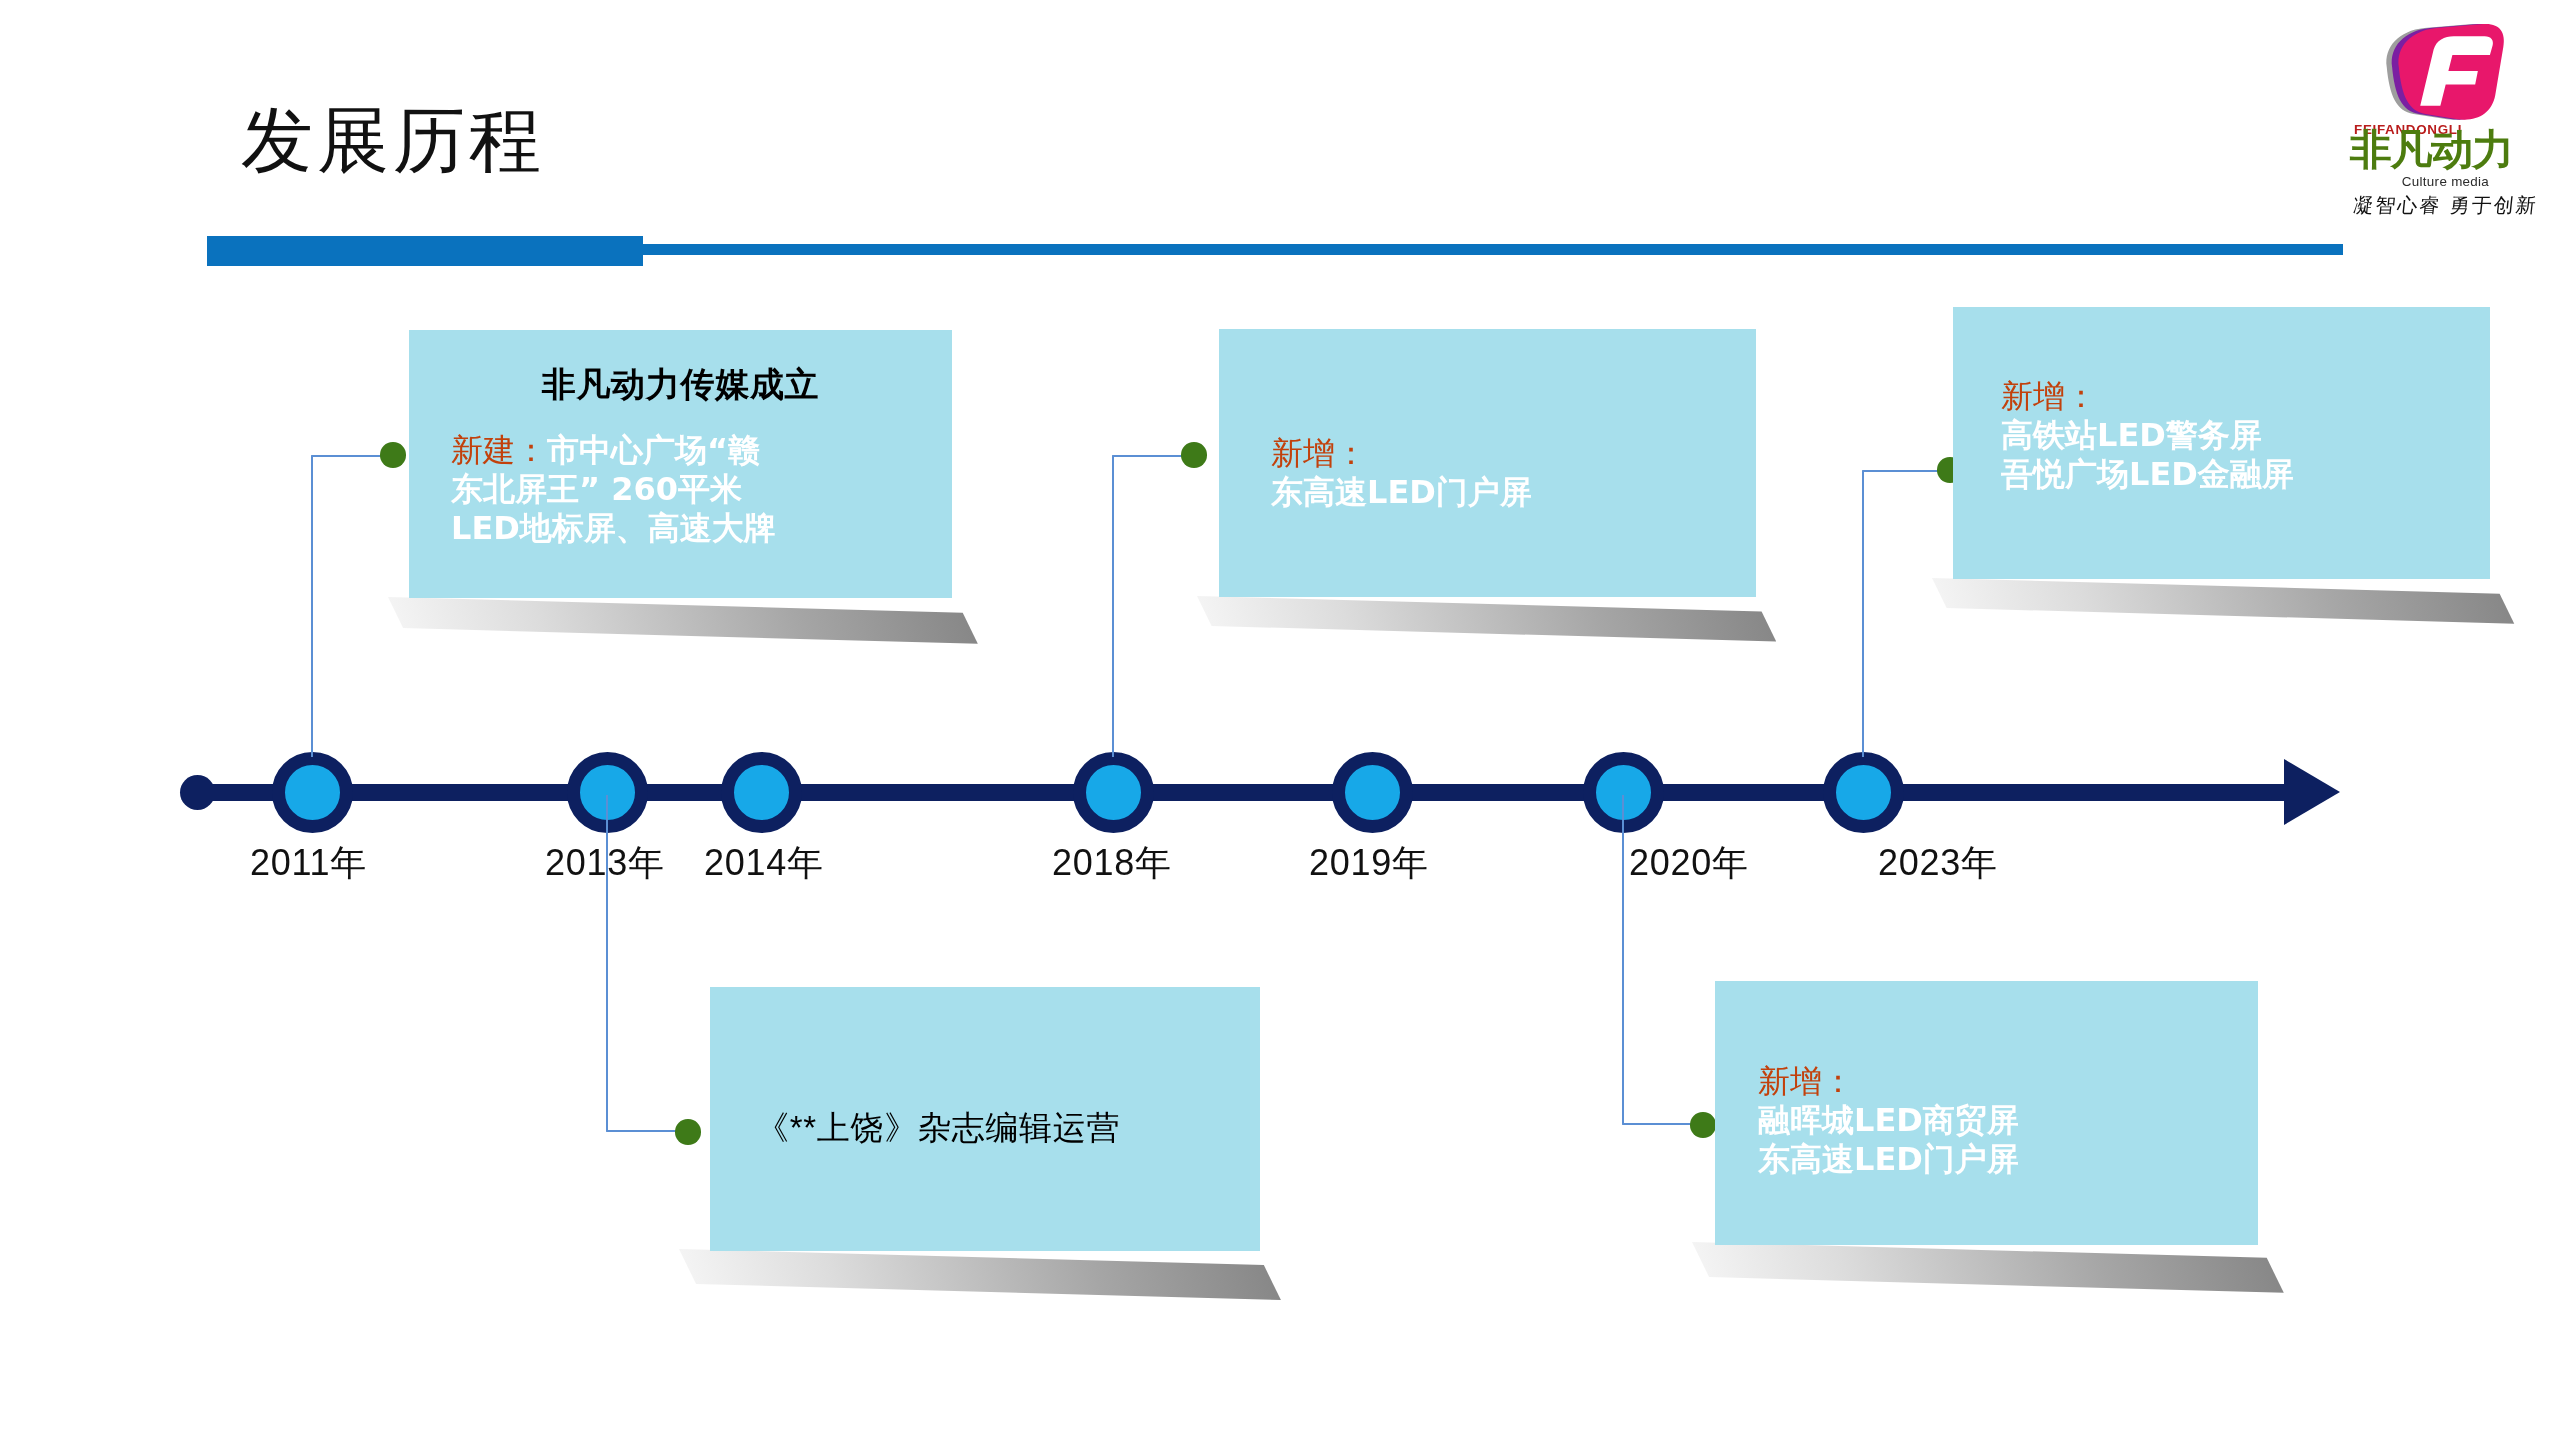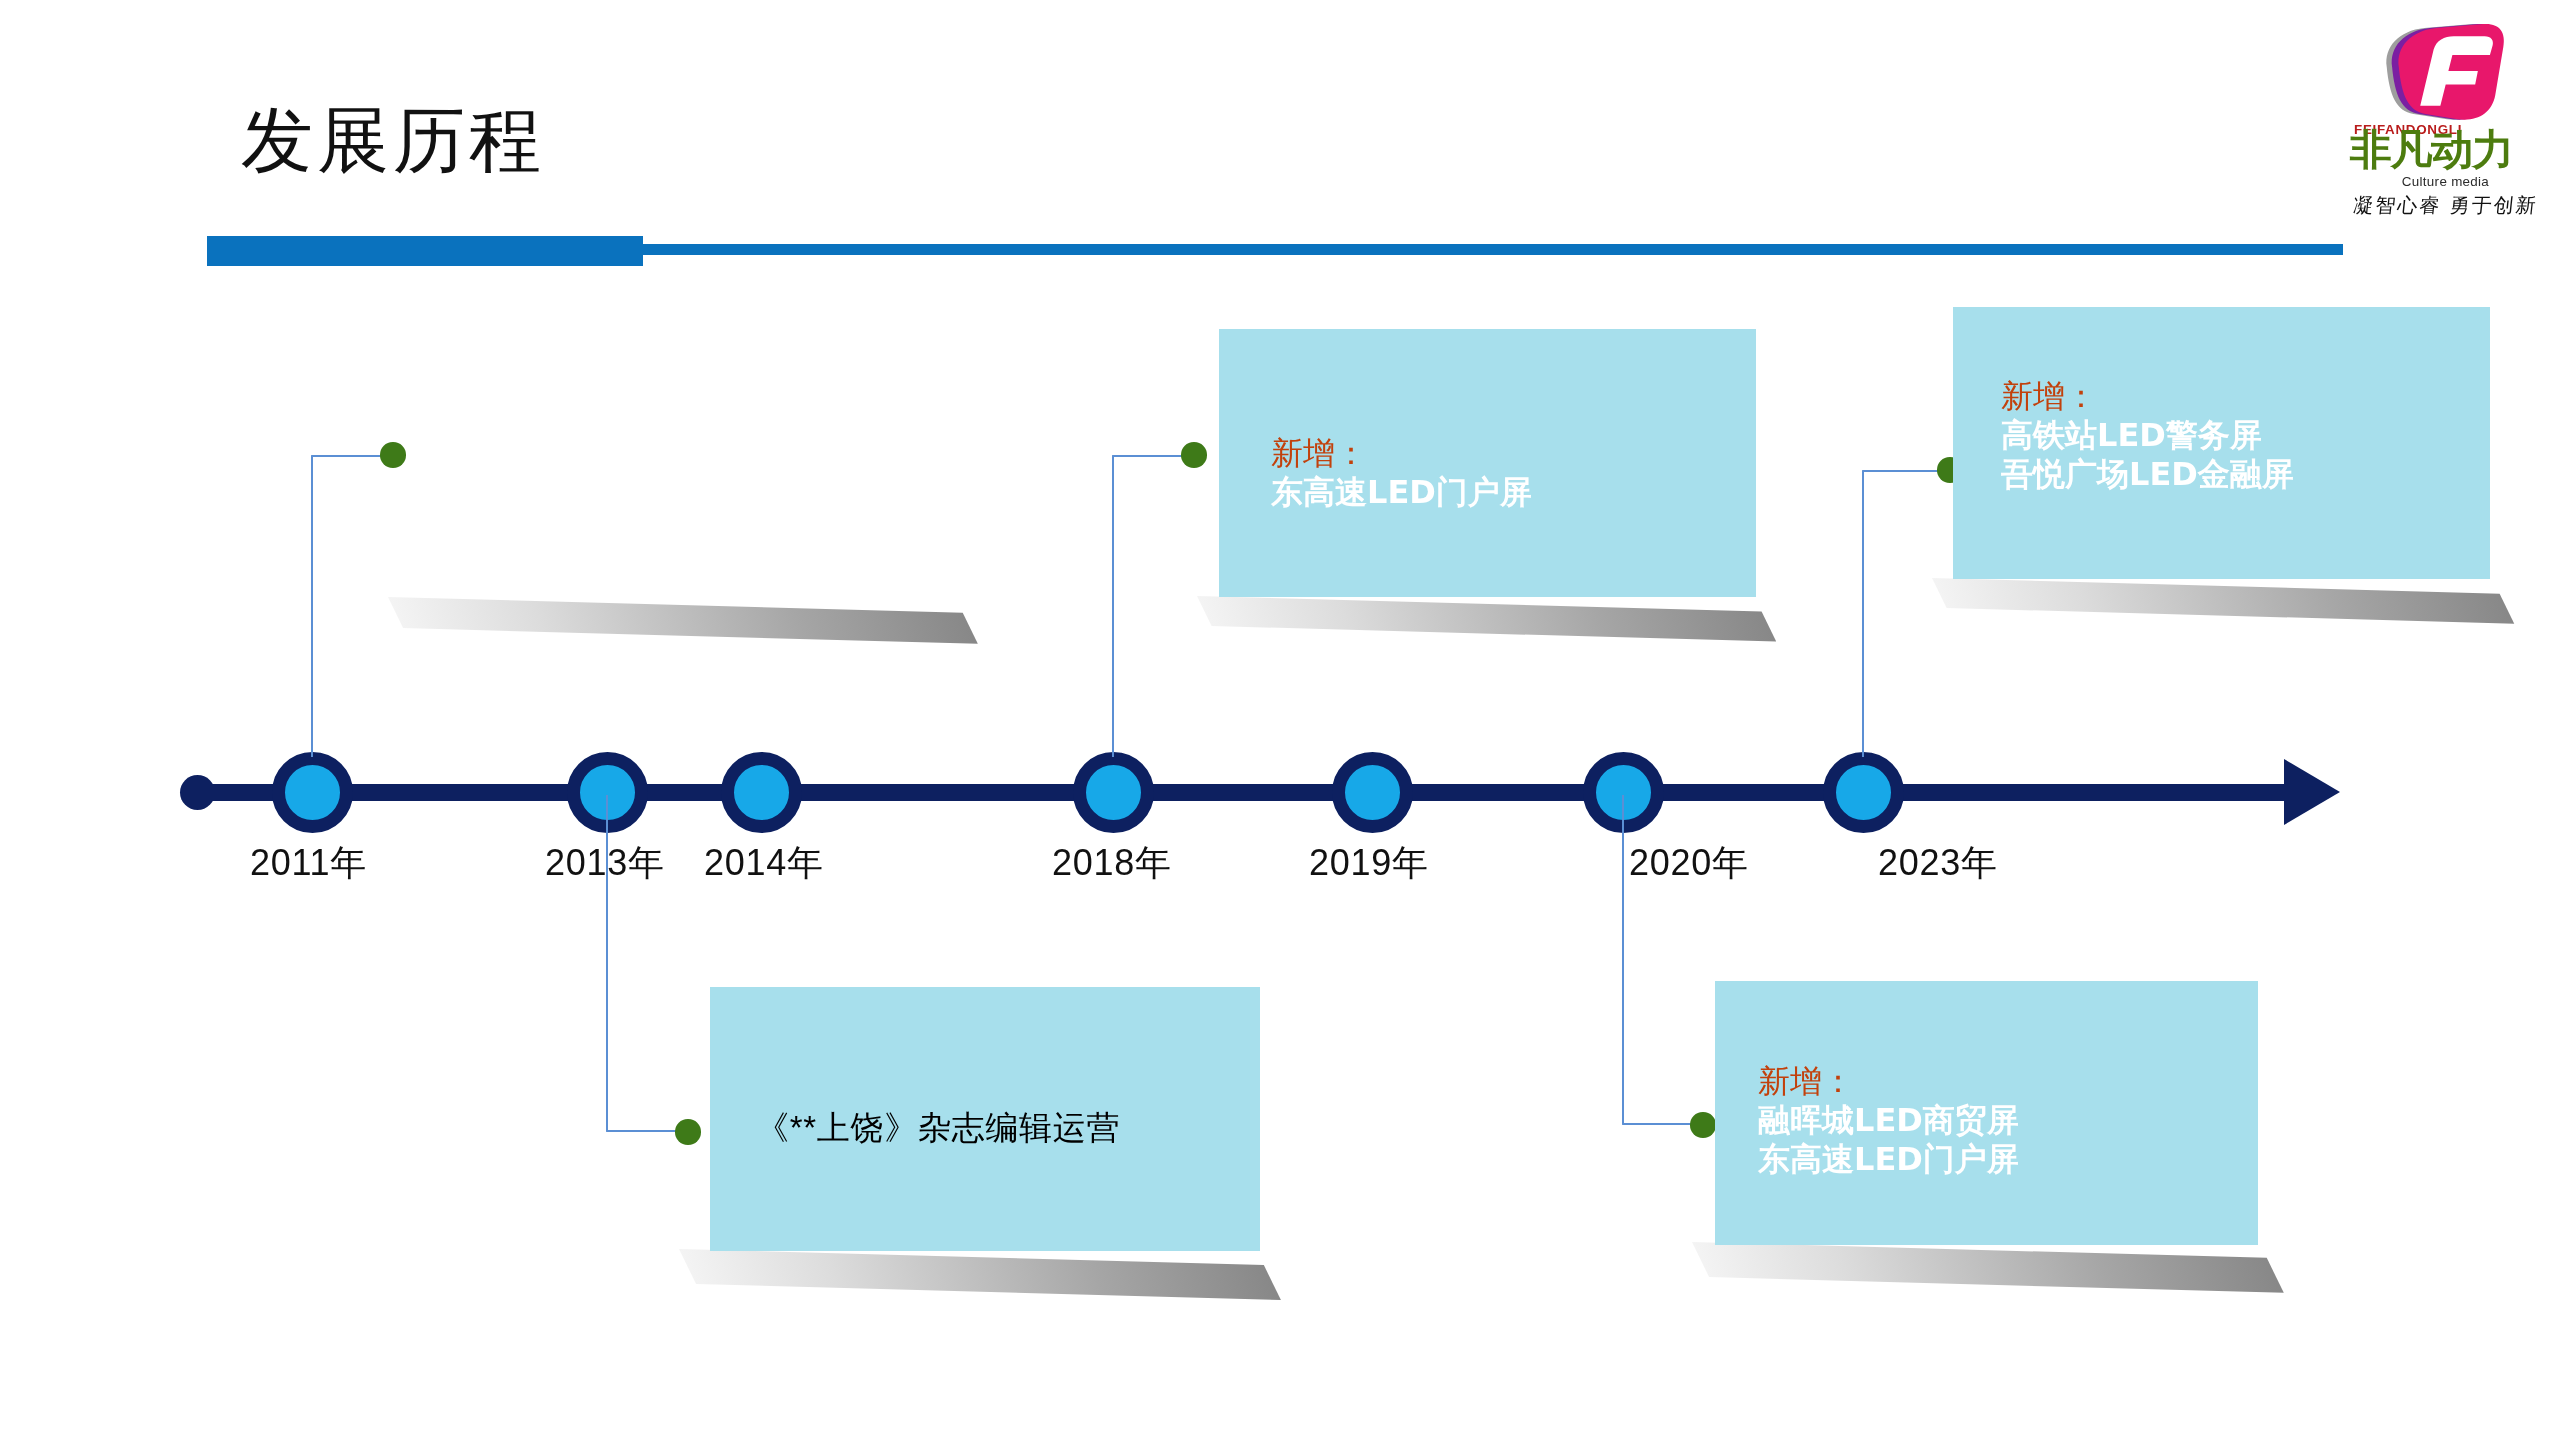--- a/index.html
+++ b/index.html
@@ -285,20 +285,30 @@
   <div class="conn conn-up" style="left:1862px; top:470px; width:87px; height:287px;"></div>
   <div class="green-dot" style="left:1937px; top:457px;"></div>
 
   <div class="conn conn-down" style="left:606px; top:795px; width:81px; height:337px;"></div>
   <div class="green-dot" style="left:675px; top:1119px;"></div>
 
   <div class="conn conn-down" style="left:1622px; top:795px; width:81px; height:330px;"></div>
   <div class="green-dot" style="left:1690px; top:1112px;"></div>
 
   <div class="card-shadow" style="left:388px; top:597px; width:567px; height:31px; transform: skewX(26deg) skewY(1.6deg);"></div>
+  <div class="card" style="left:409px; top:330px; width:543px; height:268px;">
+    <div class="card-inner">
+      <div class="card-heading" style="top:32px;">非凡动力传媒成立</div>
+      <div class="body-text" style="left:42px; top:101px; width:490px;">
+        <span class="lbl-black">新建：</span><span class="txt-white">市中心广场“赣</span><br>
+        <span class="txt-white">东北屏王” 260平米</span><br>
+        <span class="txt-white">LED地标屏、高速大牌</span>
+      </div>
+    </div>
+  </div>
 
   <div class="card-shadow" style="left:1197px; top:596px; width:557px; height:29.5px; transform: skewX(26deg) skewY(1.6deg);"></div>
   <div class="card" style="left:1219px; top:329px; width:537px; height:268px;">
     <div class="card-inner">
       <div class="body-text" style="left:52px; top:105px; width:470px;">
         <span class="lbl-black">新增：</span><br>
         <span class="txt-white">东高速LED门户屏</span>
       </div>
     </div>
   </div>

